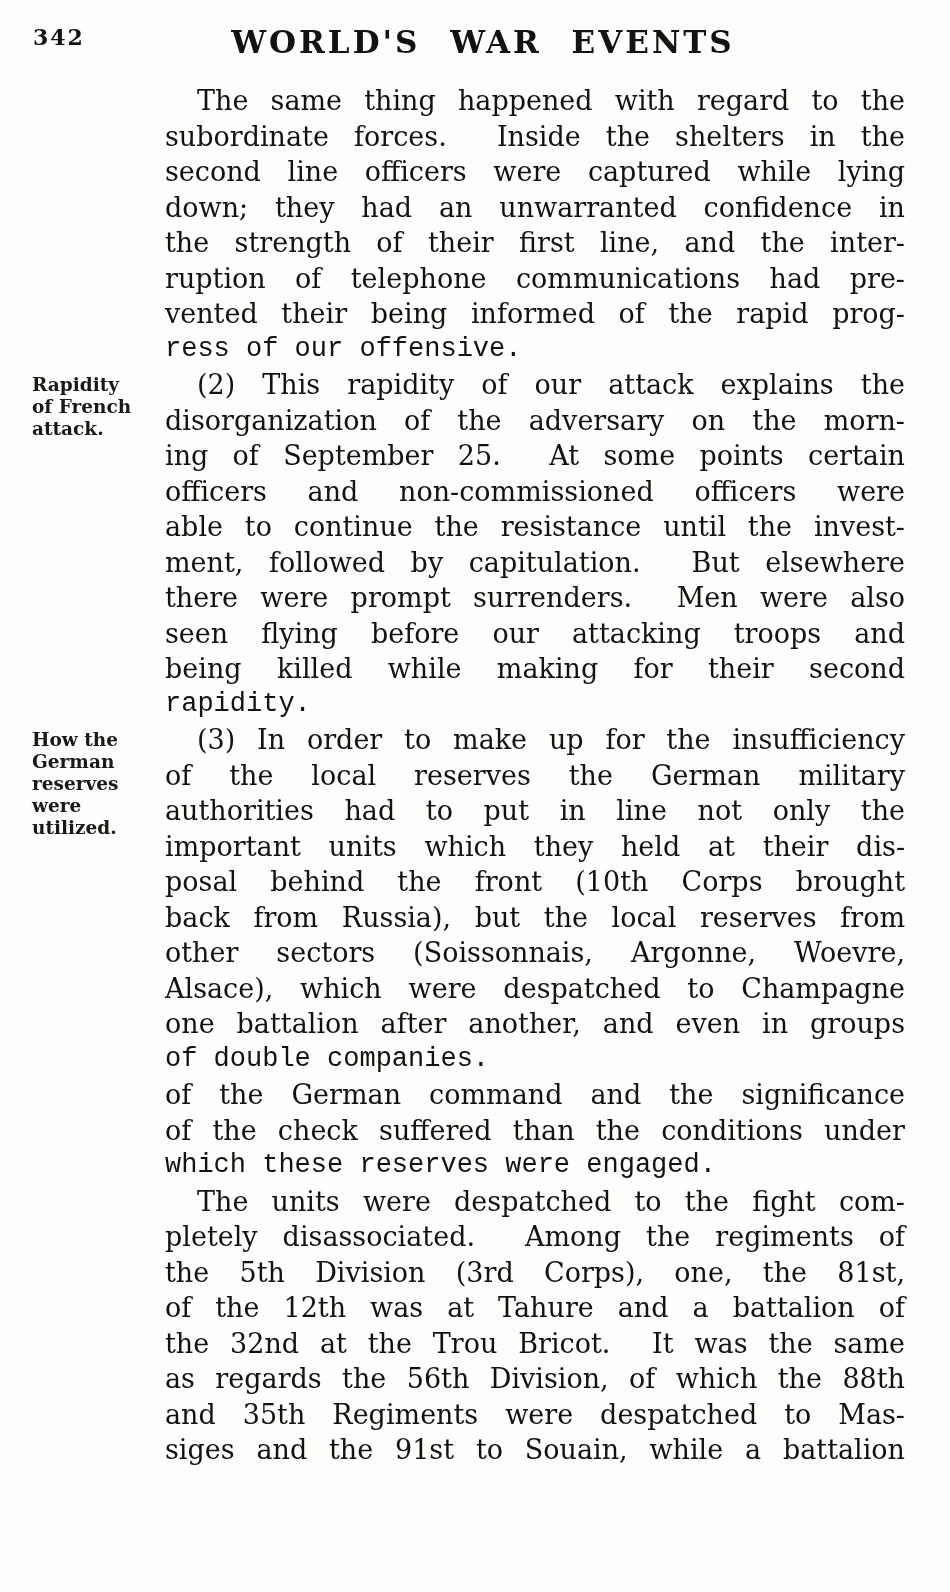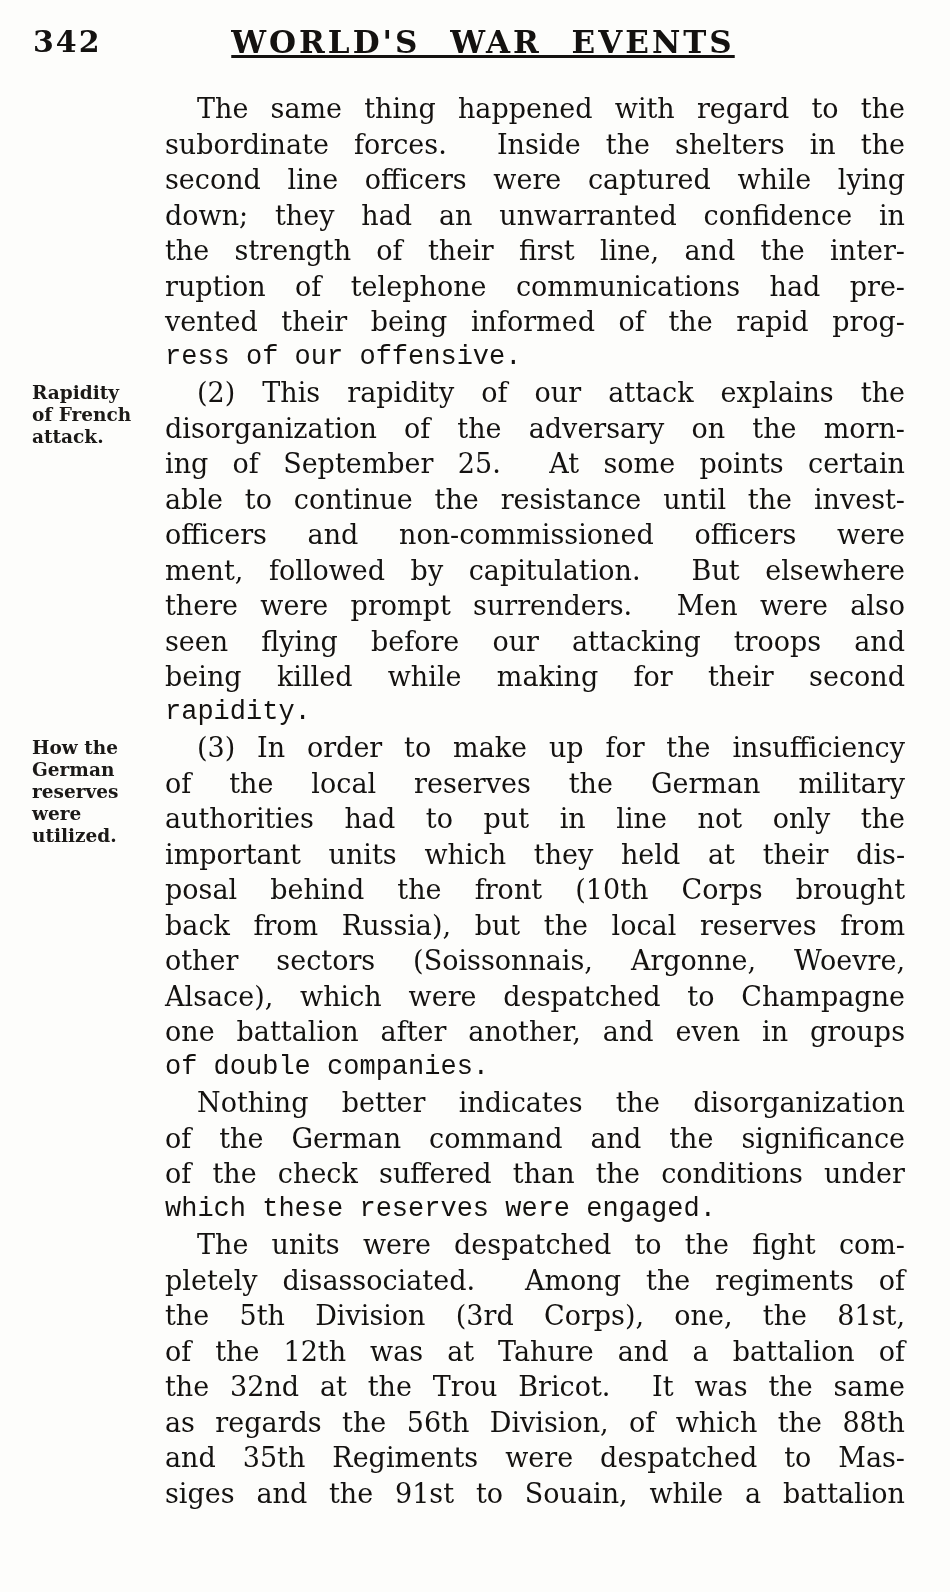--- a/index.html
+++ b/index.html
@@ -19,35 +19,34 @@
   }
   .page-header {
     position: relative;
     padding-top: 24px;
     height: 46px;
   }
   .page-number {
     position: absolute;
     left: 33px;
     top: 24px;
-    font-size: 30px;
+    font-size: 22px;
     font-weight: bold;
     letter-spacing: 2px;
   }
   .page-title {
     text-align: center;
     font-size: 31px;
     font-weight: bold;
     letter-spacing: 3px;
     word-spacing: 16px;
     padding-left: 16px;
-    text-decoration: underline;
   }
   .text-body {
-    margin: 21px 45px 0 165px;
+    margin: 13px 45px 0 165px;
   }
   .paragraph {
     position: relative;
   }
   .line {
     font-size: 27px;
     line-height: 35.5px;
     text-align: justify;
     text-align-last: justify;
     white-space: pre-wrap;
@@ -95,22 +94,22 @@
       </div>
       <div class="paragraph">
         <div class="margin-note">
           <div class="note-line">Rapidity</div>
           <div class="note-line">of French</div>
           <div class="note-line">attack.</div>
         </div>
         <div class="line indent">(2) This rapidity of our attack explains the</div>
         <div class="line">disorganization of the adversary on the morn-</div>
         <div class="line">ing of September 25.  At some points certain</div>
+        <div class="line">officers and non-commissioned officers were</div>
         <div class="line">able to continue the resistance until the invest-</div>
-        <div class="line">officers and non-commissioned officers were</div>
         <div class="line">ment, followed by capitulation.  But elsewhere</div>
         <div class="line">there were prompt surrenders.  Men were also</div>
         <div class="line">seen flying before our attacking troops and</div>
         <div class="line">being killed while making for their second</div>
         <div class="line last">rapidity.</div>
       </div>
       <div class="paragraph">
         <div class="margin-note">
           <div class="note-line">How the</div>
           <div class="note-line">German</div>
@@ -123,21 +122,20 @@
         <div class="line">authorities had to put in line not only the</div>
         <div class="line">important units which they held at their dis-</div>
         <div class="line">posal behind the front (10th Corps brought</div>
         <div class="line">back from Russia), but the local reserves from</div>
         <div class="line">other sectors (Soissonnais, Argonne, Woevre,</div>
         <div class="line">Alsace), which were despatched to Champagne</div>
         <div class="line">one battalion after another, and even in groups</div>
         <div class="line last">of double companies.</div>
       </div>
       <div class="paragraph">
-        <div class="line indent">Nothing better indicates the disorganization</div>
         <div class="line">of the German command and the significance</div>
         <div class="line">of the check suffered than the conditions under</div>
         <div class="line last">which these reserves were engaged.</div>
       </div>
       <div class="paragraph">
         <div class="line indent">The units were despatched to the fight com-</div>
         <div class="line">pletely disassociated.  Among the regiments of</div>
         <div class="line">the 5th Division (3rd Corps), one, the 81st,</div>
         <div class="line">of the 12th was at Tahure and a battalion of</div>
         <div class="line">the 32nd at the Trou Bricot.  It was the same</div>

